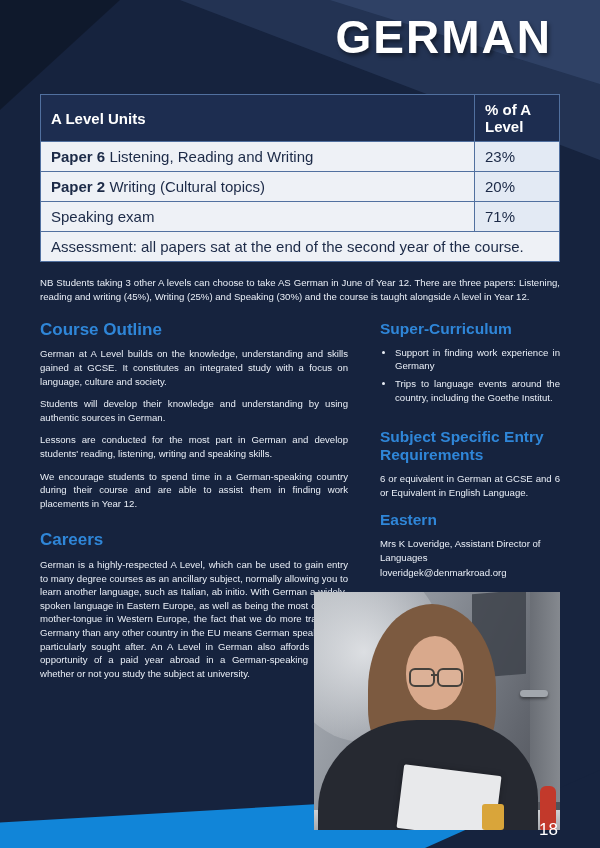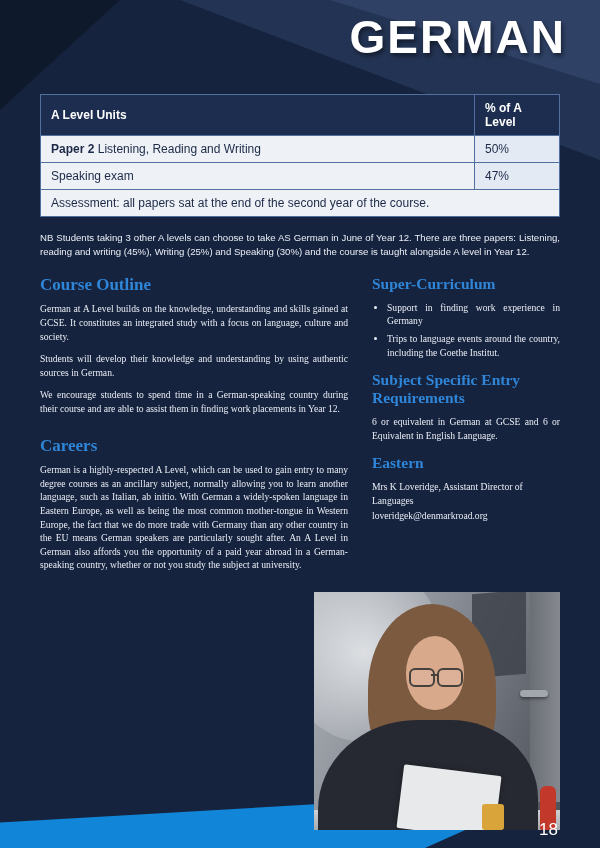--- a/index.html
+++ b/index.html
@@ -8,43 +8,43 @@
     background:#16233e;
     font-family:"Liberation Sans", sans-serif;
     color:#eef2f8;
   }
   
   .deco{position:absolute;top:0;left:0;width:600px;height:200px;pointer-events:none;}
   .deco-topleft{clip-path:polygon(0 0,20% 0,0 55%);background:rgba(0,0,0,0.28);}
   .deco1{clip-path:polygon(30% 0,100% 0,100% 80%);background:rgba(82,108,160,0.22);}
   .deco2{clip-path:polygon(55% 0,100% 0,100% 42%);background:rgba(110,140,200,0.16);}
   .title{
-    position:absolute;top:10px;right:34px;margin:0;
+    position:absolute;top:10px;right:48px;margin:0;
     font-size:46px;font-weight:bold;letter-spacing:2px;color:#ffffff;
     text-shadow:2px 3px 4px rgba(0,0,0,0.45);z-index:2;
   }
   .content{position:absolute;top:94px;left:40px;right:40px;z-index:2;}
   
-  table.units{width:100%;border-collapse:collapse;font-size:12px;}
+  table.units{width:100%;border-collapse:collapse;font-size:15px;}
   table.units th,table.units td{border:1px solid #51709f;padding:6px 10px;text-align:left;}
   table.units thead th{background:#1d2d50;color:#ffffff;font-weight:bold;}
   table.units tbody td{background:#eef1f6;color:#1c2a47;}
   table.units td.pct{background:#e3eaf4;width:64px;}
   table.units th.pct-h{width:64px;}
   .bold{font-weight:bold;}
   .nb{font-size:9.6px;line-height:1.45;margin:14px 0 0;text-align:justify;color:#e9eef6;}
   
-  .columns{display:flex;gap:24px;margin-top:14px;font-family:Liberation Serif, serif;}
+  .columns{display:flex;gap:32px;margin-top:14px;}
   .col-left{width:308px;flex:0 0 308px;}
   .col-right{flex:1;min-width:0;}
   h2.h{color:#2f86d8;font-size:17px;font-weight:bold;margin:12px 0 8px;line-height:1.15;}
   .col-right h2.h{font-size:15.5px;}
   h2.h:first-child{margin-top:2px;}
   p.body{font-size:9.6px;line-height:1.42;text-align:justify;margin:0 0 9px;color:#e9eef6;}
-  ul.bullets{margin:0 0 12px;padding-left:15px;font-size:9.6px;line-height:1.4;color:#e9eef6;}
+  ul.bullets{margin:0 0 24px;padding-left:15px;font-size:9.6px;line-height:1.4;color:#e9eef6;}
   ul.bullets li{margin-bottom:5px;text-align:justify;}
   p.plain{font-size:9.6px;line-height:1.42;margin:0 0 2px;color:#e9eef6;}
   h2.careers-h{margin-top:20px;}
   
   .photo{
     position:absolute;right:40px;bottom:18px;width:246px;height:238px;overflow:hidden;z-index:3;
     background:linear-gradient(115deg,#aeb3b9 0%,#8e939b 35%,#62666e 75%,#4c4f56 100%);
   }
   .photo *{position:absolute;}
   .ph-glow{left:-30px;top:-30px;width:160px;height:180px;border-radius:50%;
@@ -84,41 +84,46 @@
 
     <table class="units">
       <thead>
         <tr>
           <th>A Level Units</th>
           <th class="pct-h">% of A Level</th>
         </tr>
       </thead>
       <tbody>
         <tr>
-          <td><span class="bold">Paper 2</span> <span>Listening, Reading and Writing</span></td>
-          <td class="pct">50%</td>
+          <td><span class="bold">Paper 6</span> <span>Listening, Reading and Writing</span></td>
+          <td class="pct">23%</td>
+        </tr>
+        <tr>
+          <td><span class="bold">Paper 2</span> <span>Writing (Cultural topics)</span></td>
+          <td class="pct">20%</td>
         </tr>
         <tr>
           <td><span class="bold"></span> <span>Speaking exam</span></td>
-          <td class="pct">47%</td>
+          <td class="pct">71%</td>
         </tr>
         <tr>
           <td colspan="2">Assessment: all papers sat at the end of the second year of the course.</td>
         </tr>
       </tbody>
     </table>
 
     <p class="nb">NB Students taking 3 other A levels can choose to take AS German in June of Year 12. There are three papers: Listening, reading and writing (45%), Writing (25%) and Speaking (30%) and the course is taught alongside A level in Year 12.</p>
 
     <div class="columns">
 
       <div class="col-left">
         <h2 class="h">Course Outline</h2>
         <p class="body">German at A Level builds on the knowledge, understanding and skills gained at GCSE. It constitutes an integrated study with a focus on language, culture and society.</p>
         <p class="body">Students will develop their knowledge and understanding by using authentic sources in German.</p>
+        <p class="body">Lessons are conducted for the most part in German and develop students' reading, listening, writing and speaking skills.</p>
         <p class="body">We encourage students to spend time in a German-speaking country during their course and are able to assist them in finding work placements in Year 12.</p>
 
         <h2 class="h careers-h">Careers</h2>
         <p class="body">German is a highly-respected A Level, which can be used to gain entry to many degree courses as an ancillary subject, normally allowing you to learn another language, such as Italian, ab initio. With German a widely-spoken language in Eastern Europe, as well as being the most common mother-tongue in Western Europe, the fact that we do more trade with Germany than any other country in the EU means German speakers are particularly sought after. An A Level in German also affords you the opportunity of a paid year abroad in a German-speaking country, whether or not you study the subject at university.</p>
       </div>
 
       <div class="col-right">
         <h2 class="h">Super-Curriculum</h2>
         <ul class="bullets">
           <li>Support in finding work experience in Germany</li>

